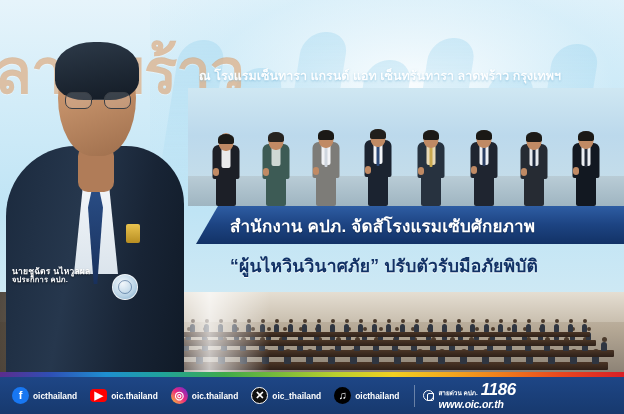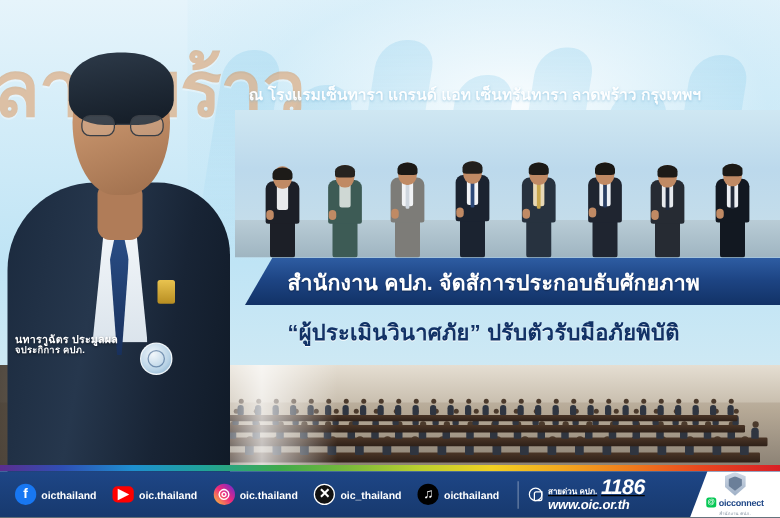--- a/index.html
+++ b/index.html
@@ -297,21 +297,21 @@
   .hotline { display: flex; align-items: center; gap: 4px; }
   .hl-ph {
     width: 11px; height: 11px; border-radius: 50%;
     border: 1.3px solid #ffffff; position: relative; flex: 0 0 11px;
   }
   .hl-ph::after {
     content: ""; position: absolute; left: 3px; top: 2.5px; width: 4.5px; height: 5.5px;
     border: 1.3px solid #fff; border-radius: 2px 0 2px 0;
   }
   .hl-col { display: flex; flex-direction: column; line-height: 1.05; }
-  .hl-top { display: flex; align-items: baseline; gap: 3px; text-decoration: underline; }
+  .hl-top { display: flex; align-items: baseline; gap: 3px; }
   .hl-label { font-size: 6.4px; font-weight: bold; color: #ffffff; }
   .hl-num {
     font-size: 17px; font-weight: bold; color: #ffffff; font-style: italic;
     letter-spacing: -.4px;
   }
   .hl-url {
     font-size: 10.5px; font-weight: bold; color: #ffffff; font-style: italic;
     letter-spacing: -.2px;
   }
   .line-badge {
@@ -673,43 +673,43 @@
         <div class="t" style="left: 568px; top: 32px; width: 5px; height: 8px;"></div>
         <div class="h" style="left: 568.5px; top: 27px; width: 4px; height: 4px;"></div>
         <div class="t" style="left: 582px; top: 32px; width: 5px; height: 8px;"></div>
         <div class="h" style="left: 582.5px; top: 27px; width: 4px; height: 4px;"></div>
       </div>
     <div class="aud-dark"></div>
     <div class="aud-fade"></div>
   </div>
 
   <div class="headline1">
-    <span>สำนักงาน คปภ. จัดสัการประกอบธับศักยภาพ</span>
+    <span>สำนักงาน คปภ. จัดสัโรงแรมเซับศักยภาพ</span>
   </div>
   <div class="headline2">
-    <span>“ผู้ประเมินวินาศภัย” ปรับตัวรับมือภัยพิบัติ</span>
+    <span>“ผู้นไหวินวินาศภัย” ปรับตัวรับมือภัยพิบัติ</span>
   </div>
 
   <div class="portrait">
     <div class="pt-suit"></div>
     <div class="pt-shirt"></div>
     <div class="pt-tie"></div>
     <div class="pt-neck"></div>
     <div class="pt-head"></div>
     <div class="pt-hair"></div>
     <div class="pt-glasses">
         <i></i>
         <b></b>
         <i></i>
       </div>
     <div class="pt-badge"></div>
   </div>
   <div class="seal"></div>
   <div class="speaker-name">
-    <div>นทาราูฉัตร ประมูลผล</div>
+    <div>นายชูฉัตร นไหวูลผล</div>
     <div>จประกิการ คปภ.</div>
   </div>
 
   <div class="rainbow"></div>
 
   <div class="footer">
     <div class="socials" id="socials">
         <div class="social">
           <div class="s-icon s-fb">f</div>
           <div class="s-handle">oicthailand</div>
@@ -735,23 +735,15 @@
     <div class="hotline">
       <div class="hl-ph"></div>
       <div class="hl-col">
         <div class="hl-top">
           <span class="hl-label">สายด่วน คปภ.</span>
           <span class="hl-num">1186</span>
         </div>
         <div class="hl-url">www.oic.or.th</div>
       </div>
     </div>
-    <div class="line-badge">
-      <div class="lb-shield"></div>
-      <div class="lb-tag">
-        <span class="lb-at">@</span>
-        <span class="lb-name">oicconnect</span>
-      </div>
-      <div class="lb-sub">สำนักงาน คปภ.</div>
-    </div>
   </div>
 
 </div>
 
 </body></html>

